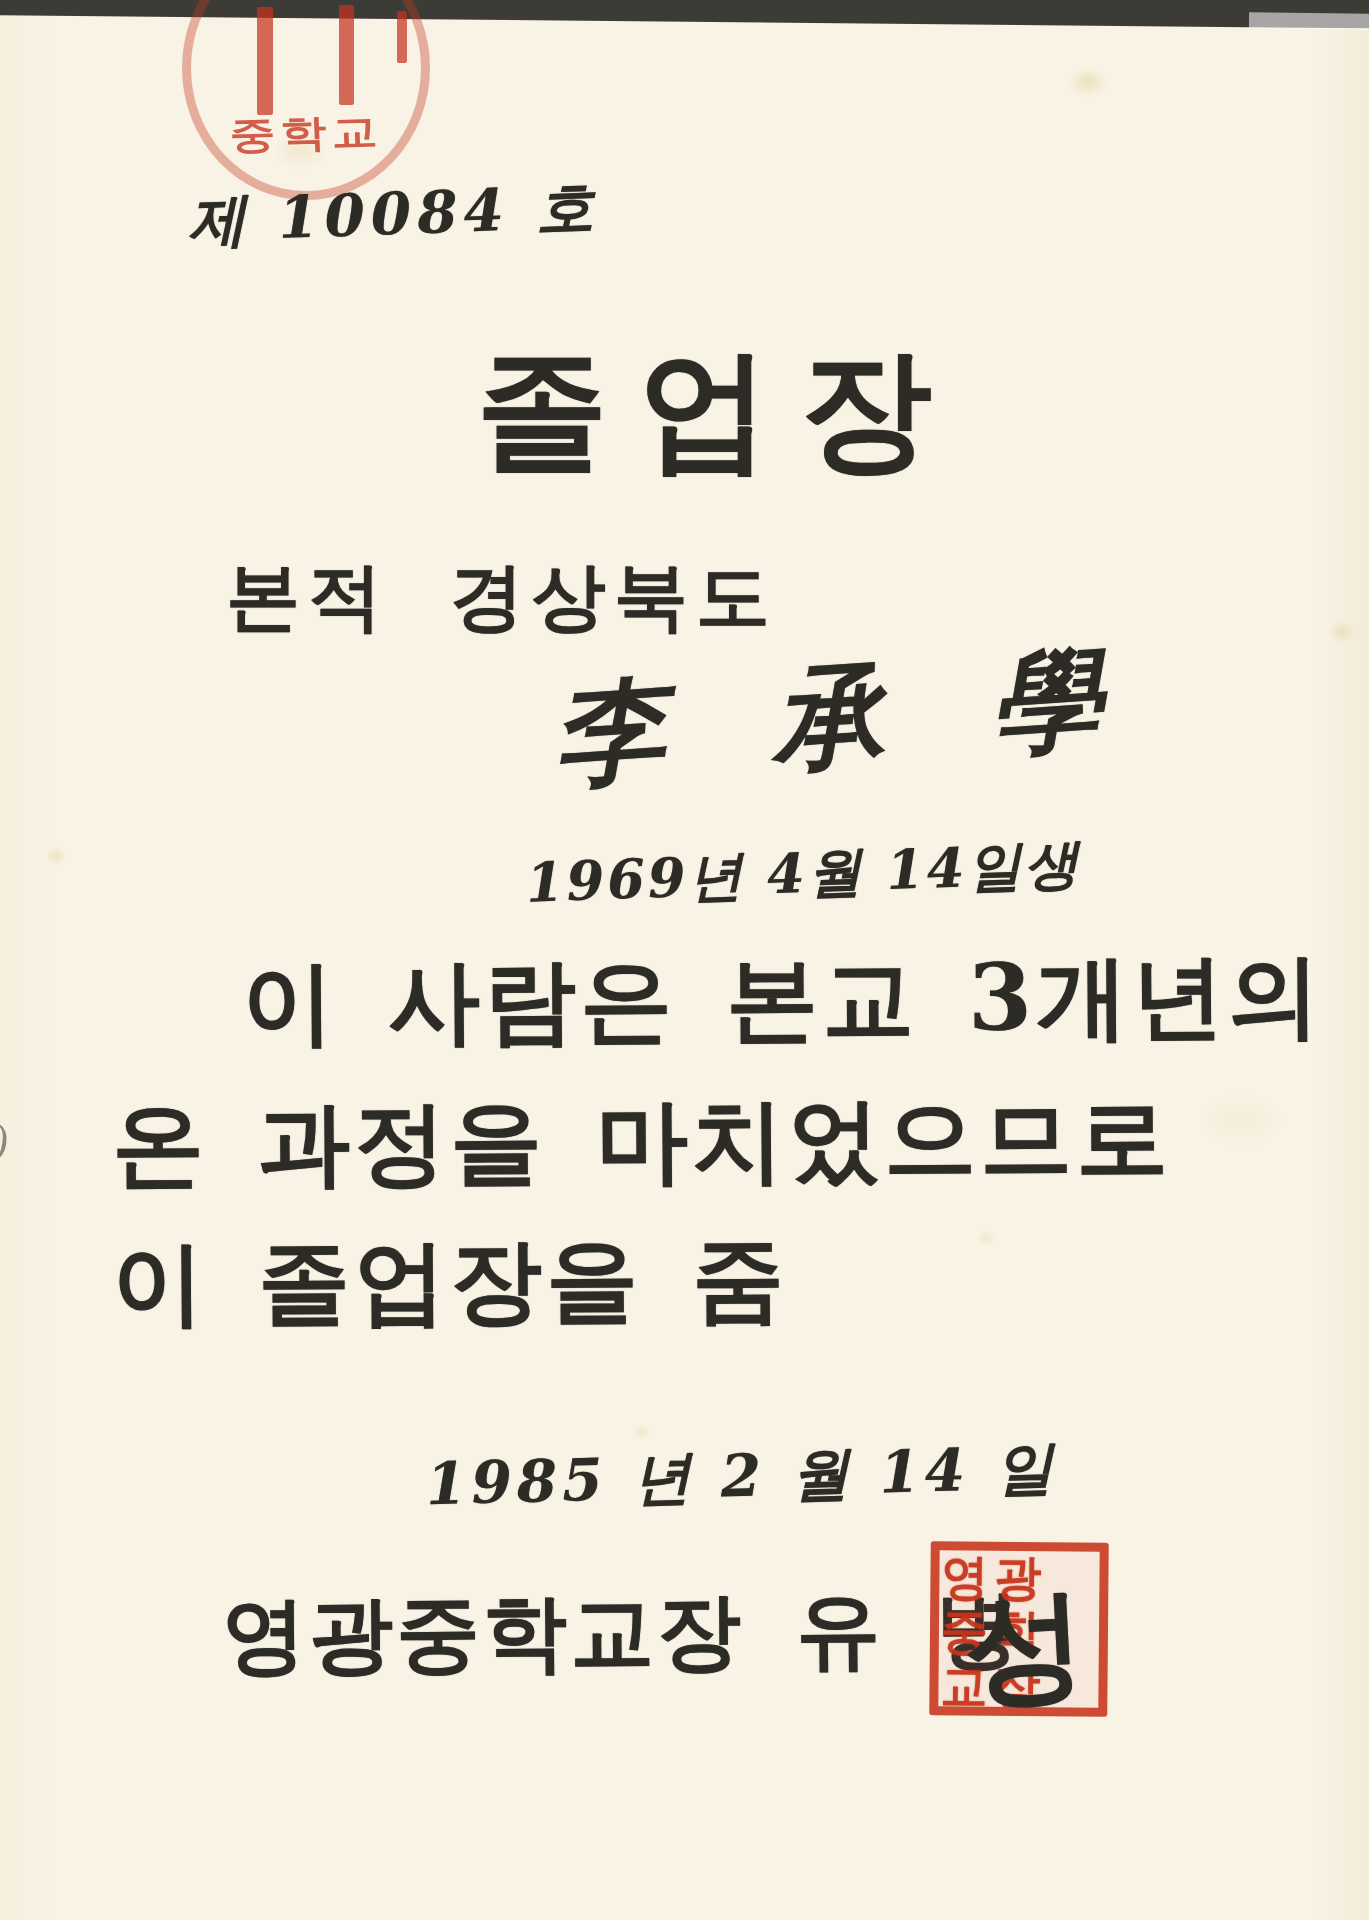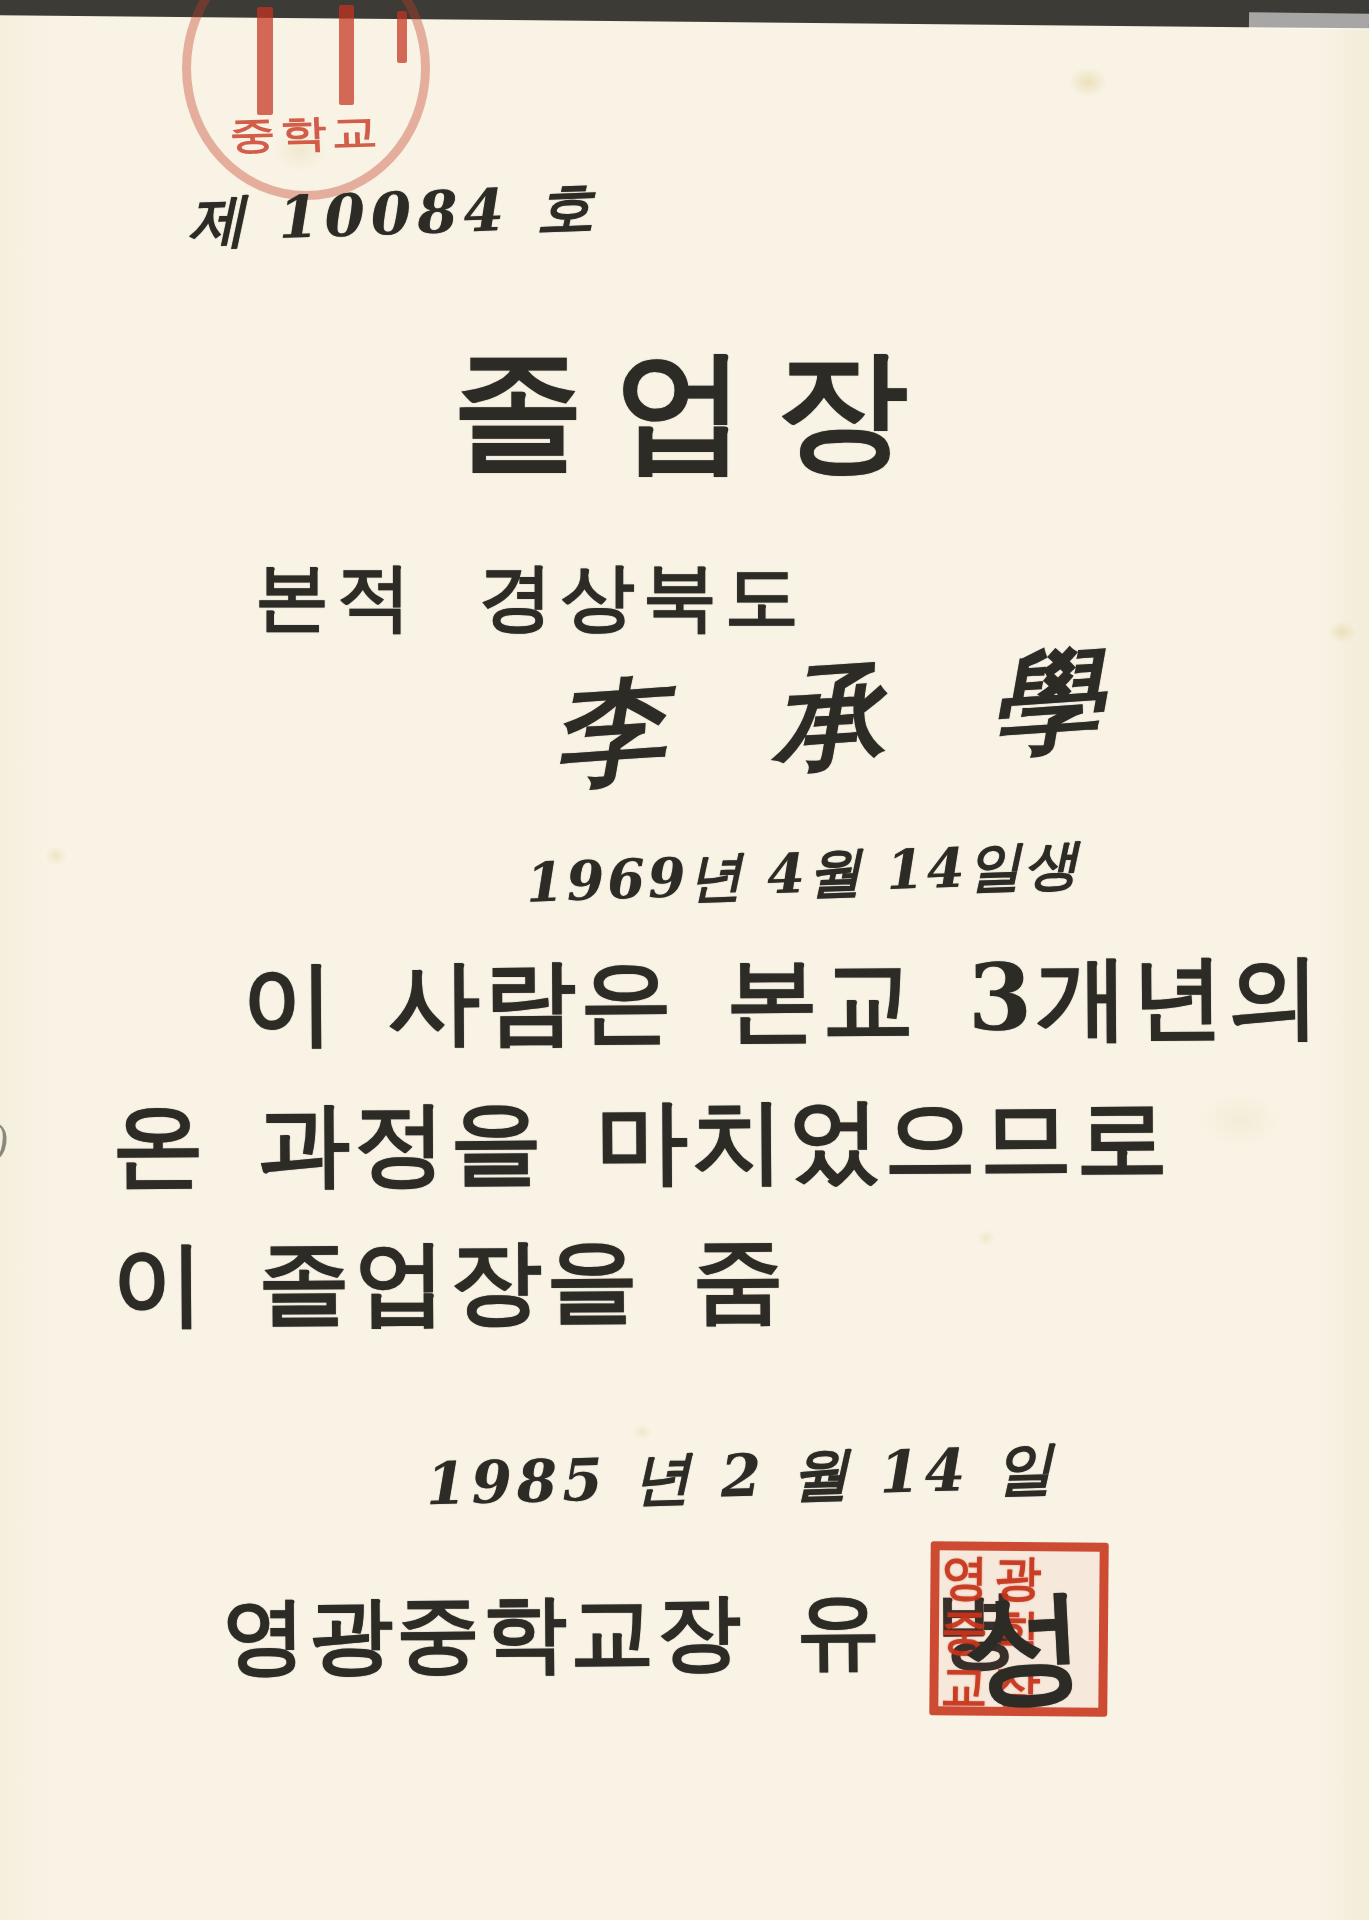--- a/index.html
+++ b/index.html
@@ -59,22 +59,22 @@
     text-align: center;
     font-size: 46px; font-weight: bold;
     letter-spacing: 5px;
     color: rgba(198,50,30,0.78);
     transform: scaleY(0.82) rotate(-2deg);
     white-space: nowrap;
   }
 
   
   .cert-no   { position: absolute; left: 188px; top: 176px;  font-size: 58px;  font-weight: bold; letter-spacing: 6px;  transform: rotate(-2deg);  font-style: italic; }
-  .title     { position: absolute; left: 452px; top: 322px;  font-size: 132px; font-weight: bold; letter-spacing: 30px; }
-  .domicile  { position: absolute; left: 226px; top: 548px;  font-size: 74px;  font-weight: bold; letter-spacing: 8px; word-spacing: 26px; margin-left: 29px; }
+  .title     { position: absolute; left: 476px; top: 322px;  font-size: 132px; font-weight: bold; letter-spacing: 30px; }
+  .domicile  { position: absolute; left: 226px; top: 548px;  font-size: 74px;  font-weight: bold; letter-spacing: 8px; word-spacing: 26px; }
   .name      { position: absolute; left: 552px; top: 642px;  font-size: 112px; font-weight: bold; letter-spacing: 34px; font-style: italic; transform: rotate(-4deg); }
   .birth     { position: absolute; left: 526px; top: 838px;  font-size: 54px;  font-weight: bold; letter-spacing: 3px;  font-style: italic; transform: rotate(-2deg); }
   .body-1    { position: absolute; left: 242px; top: 938px;  font-size: 92px;  font-weight: bold; letter-spacing: 4px;  word-spacing: 14px; transform: rotate(-0.4deg); }
   .body-2    { position: absolute; left: 112px; top: 1080px; font-size: 92px;  font-weight: bold; letter-spacing: 4px;  word-spacing: 14px; transform: rotate(-0.4deg); }
   .body-3    { position: absolute; left: 112px; top: 1220px; font-size: 92px;  font-weight: bold; letter-spacing: 4px;  word-spacing: 14px; transform: rotate(-0.4deg); }
   .date-line { position: absolute; left: 426px; top: 1438px; font-size: 58px;  font-weight: bold; letter-spacing: 5px;  font-style: italic; transform: rotate(-1.5deg); }
   .issuer    { position: absolute; left: 222px; top: 1576px; font-size: 84px;  font-weight: bold; letter-spacing: 3px;  word-spacing: 20px; transform: rotate(-0.5deg); }
 
   
   .square-seal {

